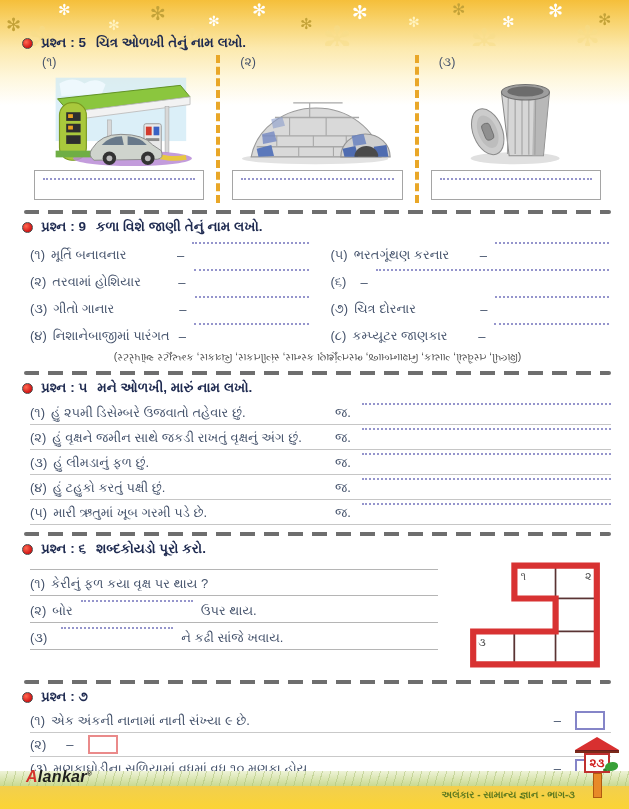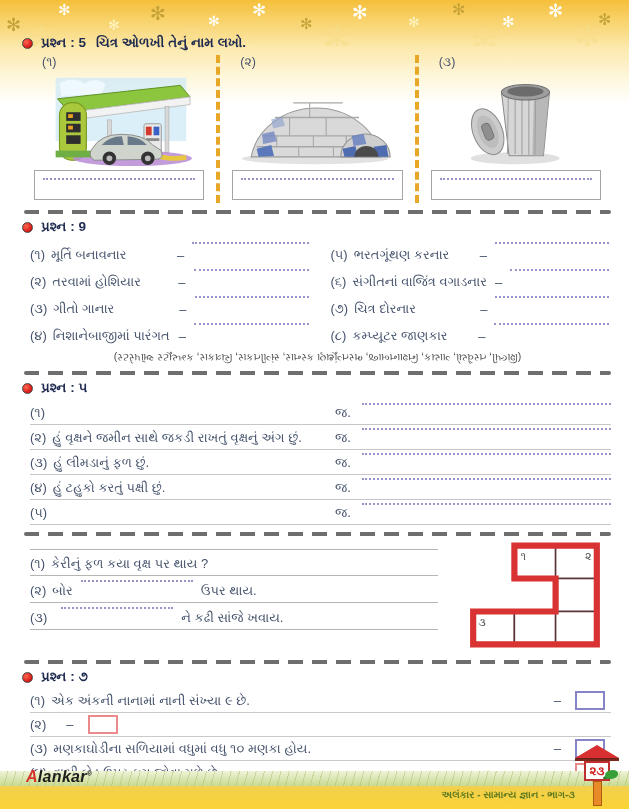--- a/index.html
+++ b/index.html
@@ -78,21 +78,21 @@
   .footer { position:absolute; left:0; right:0; bottom:0; height:38px; }
   .grass { height:15px; background:linear-gradient(#eef3d8,#c9da91); position:relative; }
   .grass:after { content:""; position:absolute; inset:0; opacity:.5;
     background:repeating-linear-gradient(105deg,transparent 0 7px,#a9bf72 7px 8px); }
   .sand { height:23px; background:linear-gradient(#f2cf4e,#fbd435); }
   .logo { position:absolute; left:26px; top:-3px; font-weight:bold; font-style:italic;
     font-size:16px; color:#1d1d1d; z-index:3; letter-spacing:.3px; }
   .logo .a { color:#d5342c; }
   .logo sup { font-size:7px; }
   .series { position:absolute; right:54px; top:18px; font-size:10px; font-weight:bold; color:#5f7a1f; z-index:3; }
-  .signpost { position:absolute; right:8px; bottom:0; width:48px; height:64px; z-index:4; }
+  .signpost { position:absolute; right:8px; bottom:8px; width:48px; height:64px; z-index:4; }
   .roof { width:0; height:0; margin:0 auto; border-left:22px solid transparent;
     border-right:22px solid transparent; border-bottom:13px solid #d83030;
     filter:drop-shadow(0 1px 0 #6a1d1d); }
   .roofbar { width:44px; height:3px; background:#7a2a1a; margin:0 auto; }
   .board { width:26px; height:20px; background:#fff; border:2px solid #c03030; margin:0 auto;
     display:flex; align-items:center; justify-content:center; font-weight:bold; font-size:12px; color:#d02020; }
   .post { width:9px; height:25px; background:#e88a28; border:1px solid #b05a10; margin:0 auto; }
   .parrot { position:absolute; right:3px; top:25px; width:13px; height:9px; background:#38a038;
     border-radius:60% 40% 55% 45%; box-shadow:-5px 3px 0 -3px #2d7d2d; }
 </style>
@@ -212,20 +212,21 @@
           <div class="dotrule"></div>
         </div>
       </div>
     </div>
 
     <div class="sep"></div>
 
     <div class="qheader">
       <span class="bullet"></span>
       <span class="qlabel">પ્રશ્ન : 9</span>
+      <span class="qtitle">કળા વિશે જાણી તેનું નામ લખો.</span>
     </div>
 
     <div class="q4-grid">
       <div class="item">
         <span class="no">(૧)</span>
         <span class="txt">મૂર્તિ બનાવનાર</span>
         <span class="dash">–</span>
         <span class="dots"></span>
       </div>
       <div class="item">
@@ -247,21 +248,20 @@
         <span class="dots"></span>
       </div>
       <div class="item">
         <span class="no">(૫)</span>
         <span class="txt">ભરતગૂંથણ કરનાર</span>
         <span class="dash">–</span>
         <span class="dots"></span>
       </div>
       <div class="item">
         <span class="no">(૬)</span>
-        <span class="txt">સંગીતનાં વાજિંત્ર વગાડનાર</span>
         <span class="dash">–</span>
         <span class="dots"></span>
       </div>
       <div class="item">
         <span class="no">(૭)</span>
         <span class="txt">ચિત્ર દોરનાર</span>
         <span class="dash">–</span>
         <span class="dots"></span>
       </div>
       <div class="item">
@@ -272,25 +272,27 @@
       </div>
     </div>
 
     <div class="bank">(શિલ્પી, તરવૈયો, ગાયક, નિશાનબાજ, ભરતગૂંથણ કરનાર, સંગીતકાર, ચિત્રકાર, કમ્પ્યૂટર ઑપરેટર)</div>
 
     <div class="sep"></div>
 
     <div class="qheader">
       <span class="bullet"></span>
       <span class="qlabel">પ્રશ્ન : ૫</span>
+      <span class="qtitle">મને ઓળખી, મારું નામ લખો.</span>
     </div>
 
     <div class="q5-rows">
       <div class="q5-row">
         <span class="no">(૧)</span>
+        <span class="stmt">હું ૨૫મી ડિસેમ્બરે ઉજવાતો તહેવાર છું.</span>
         <span class="ja">જ.</span>
         <span class="dots5"></span>
       </div>
       <div class="q5-row">
         <span class="no">(૨)</span>
         <span class="stmt">હું વૃક્ષને જમીન સાથે જકડી રાખતું વૃક્ષનું અંગ છું.</span>
         <span class="ja">જ.</span>
         <span class="dots5"></span>
       </div>
       <div class="q5-row">
@@ -300,27 +302,33 @@
         <span class="dots5"></span>
       </div>
       <div class="q5-row">
         <span class="no">(૪)</span>
         <span class="stmt">હું ટહુકો કરતું પક્ષી છું.</span>
         <span class="ja">જ.</span>
         <span class="dots5"></span>
       </div>
       <div class="q5-row">
         <span class="no">(૫)</span>
+        <span class="stmt">મારી ઋતુમાં ખૂબ ગરમી પડે છે.</span>
         <span class="ja">જ.</span>
         <span class="dots5"></span>
       </div>
     </div>
 
     <div class="sep"></div>
 
+    <div class="qheader">
+      <span class="bullet"></span>
+      <span class="qlabel">પ્રશ્ન : ૬</span>
+      <span class="qtitle">શબ્દકોયડો પૂરો કરો.</span>
+    </div>
 
     <div class="q6-wrap">
       <div class="q6-clues">
         <div class="clue">
           <span class="no">(૧)</span>
           <span>કેરીનું ફળ કયા વૃક્ષ પર થાય ?</span>
         </div>
         <div class="clue">
           <span class="no">(૨)</span>
           <span>બોર</span>

